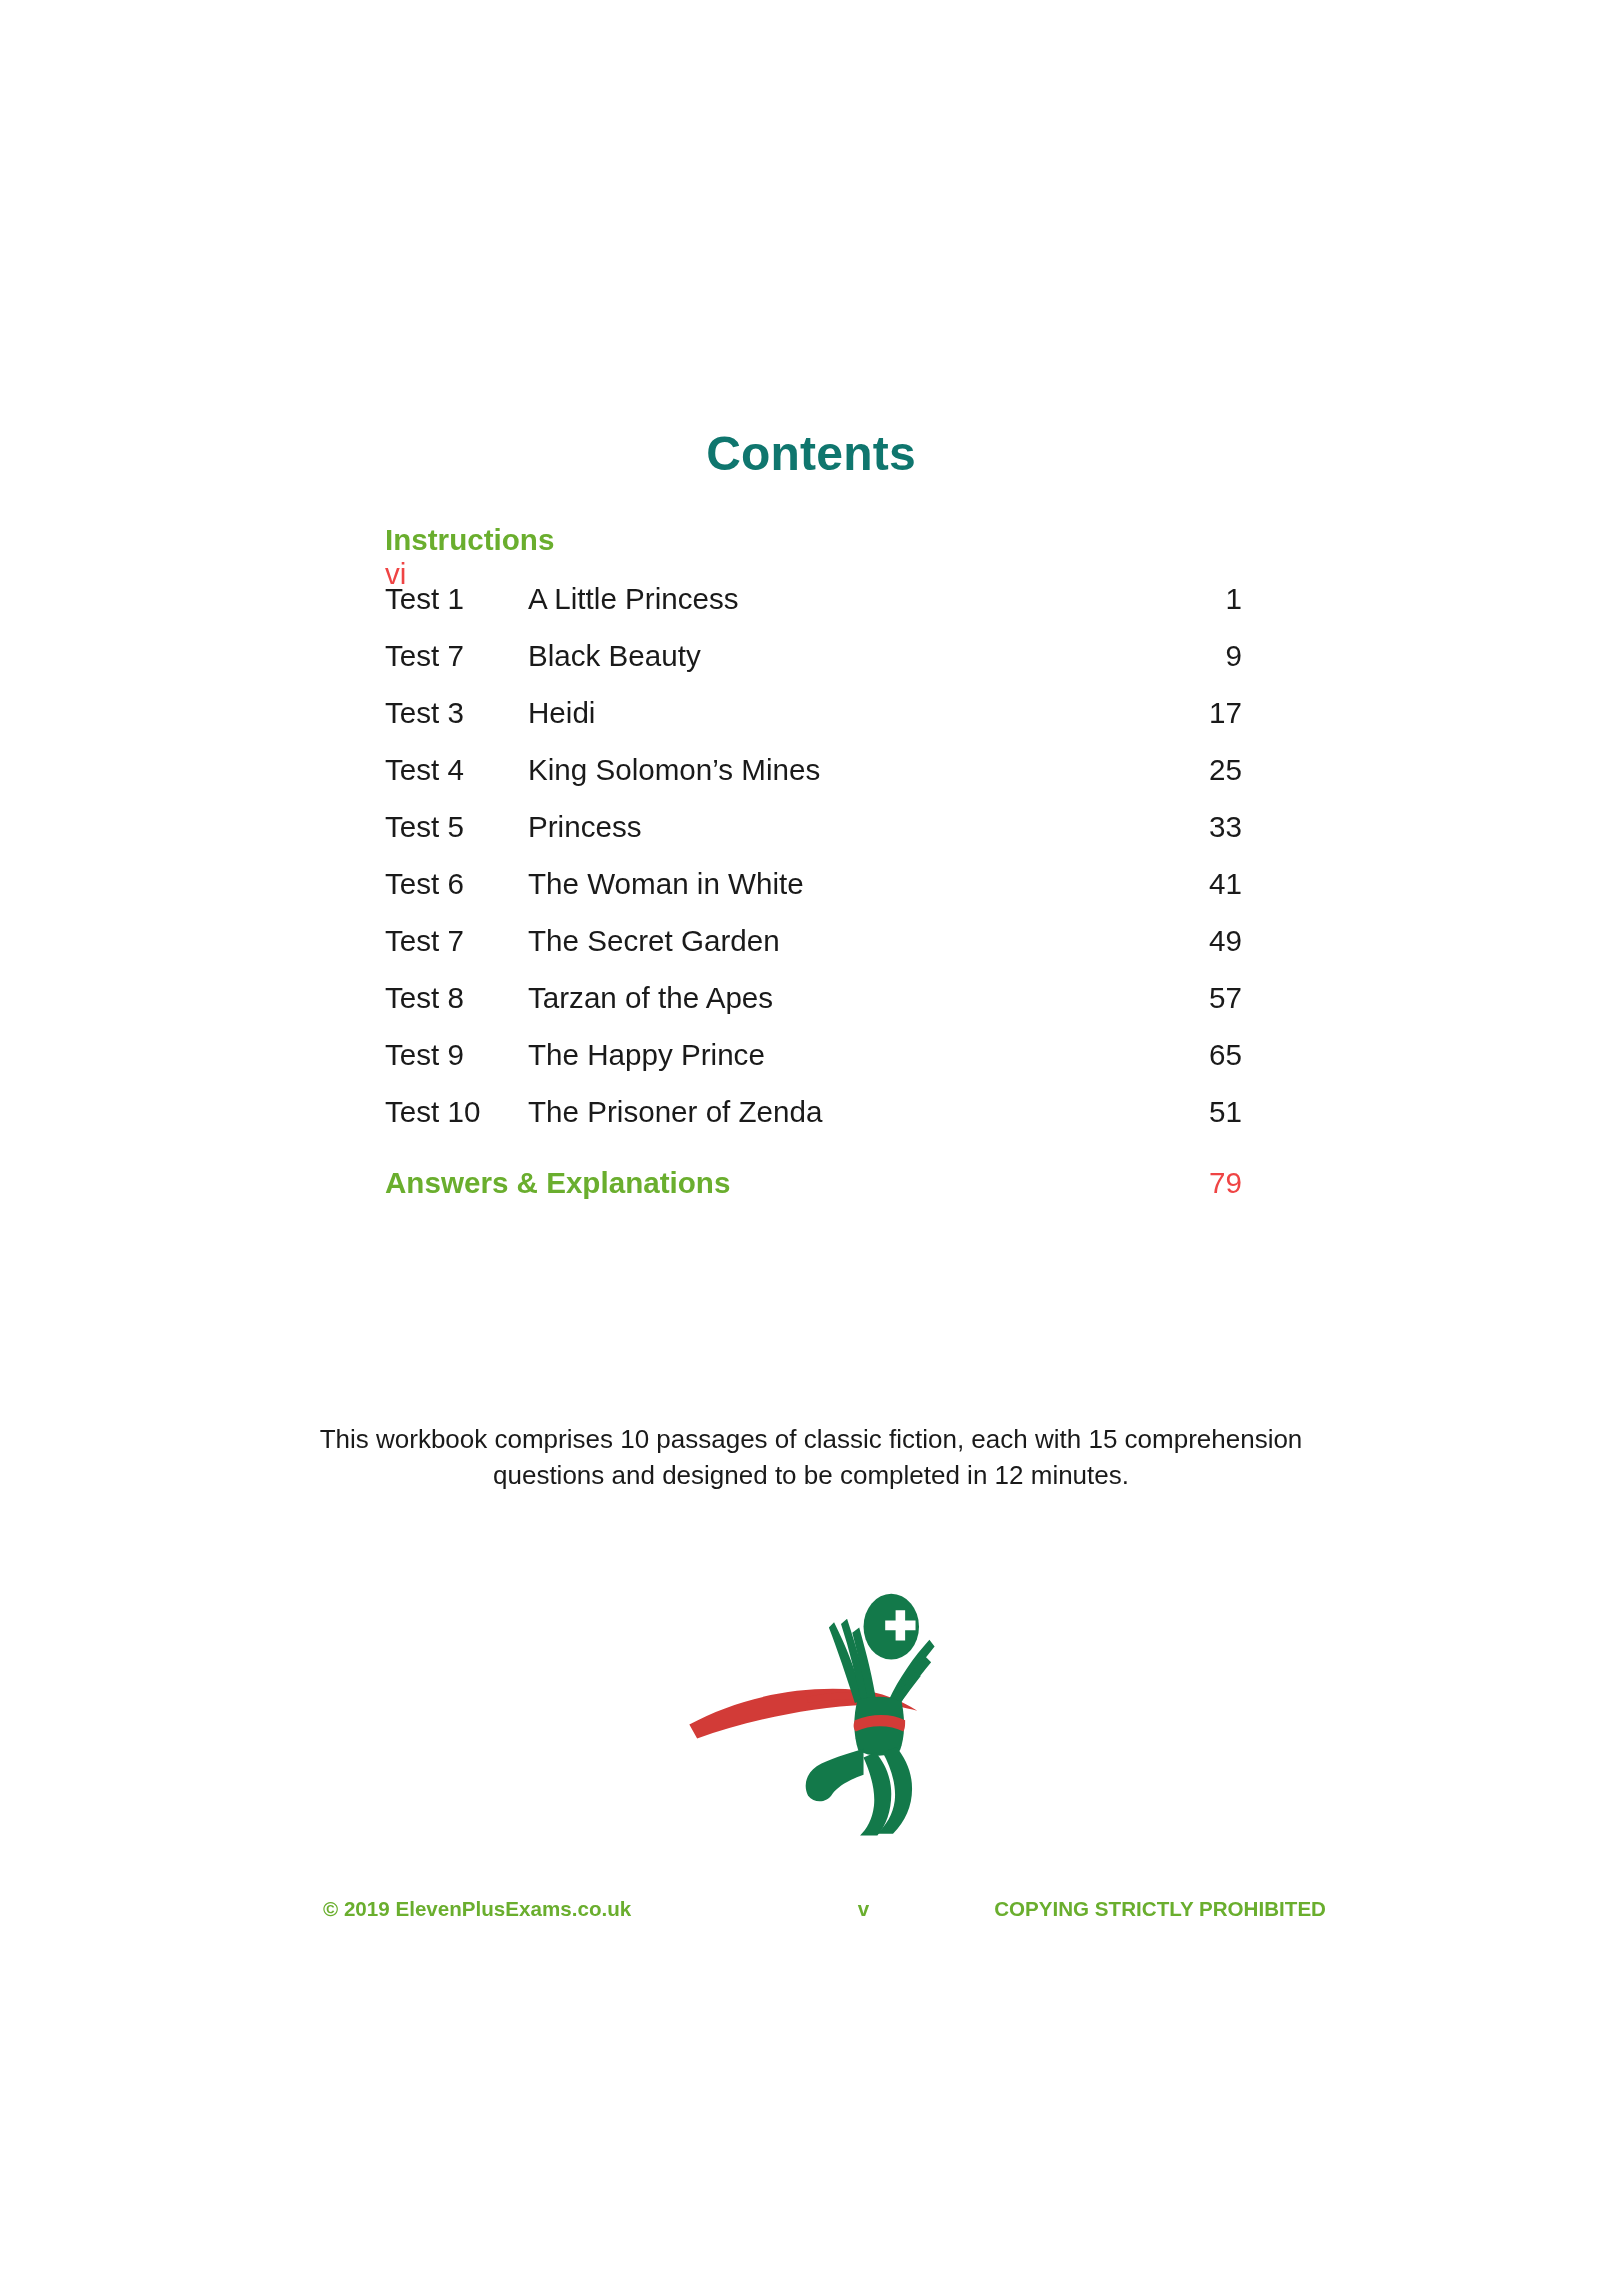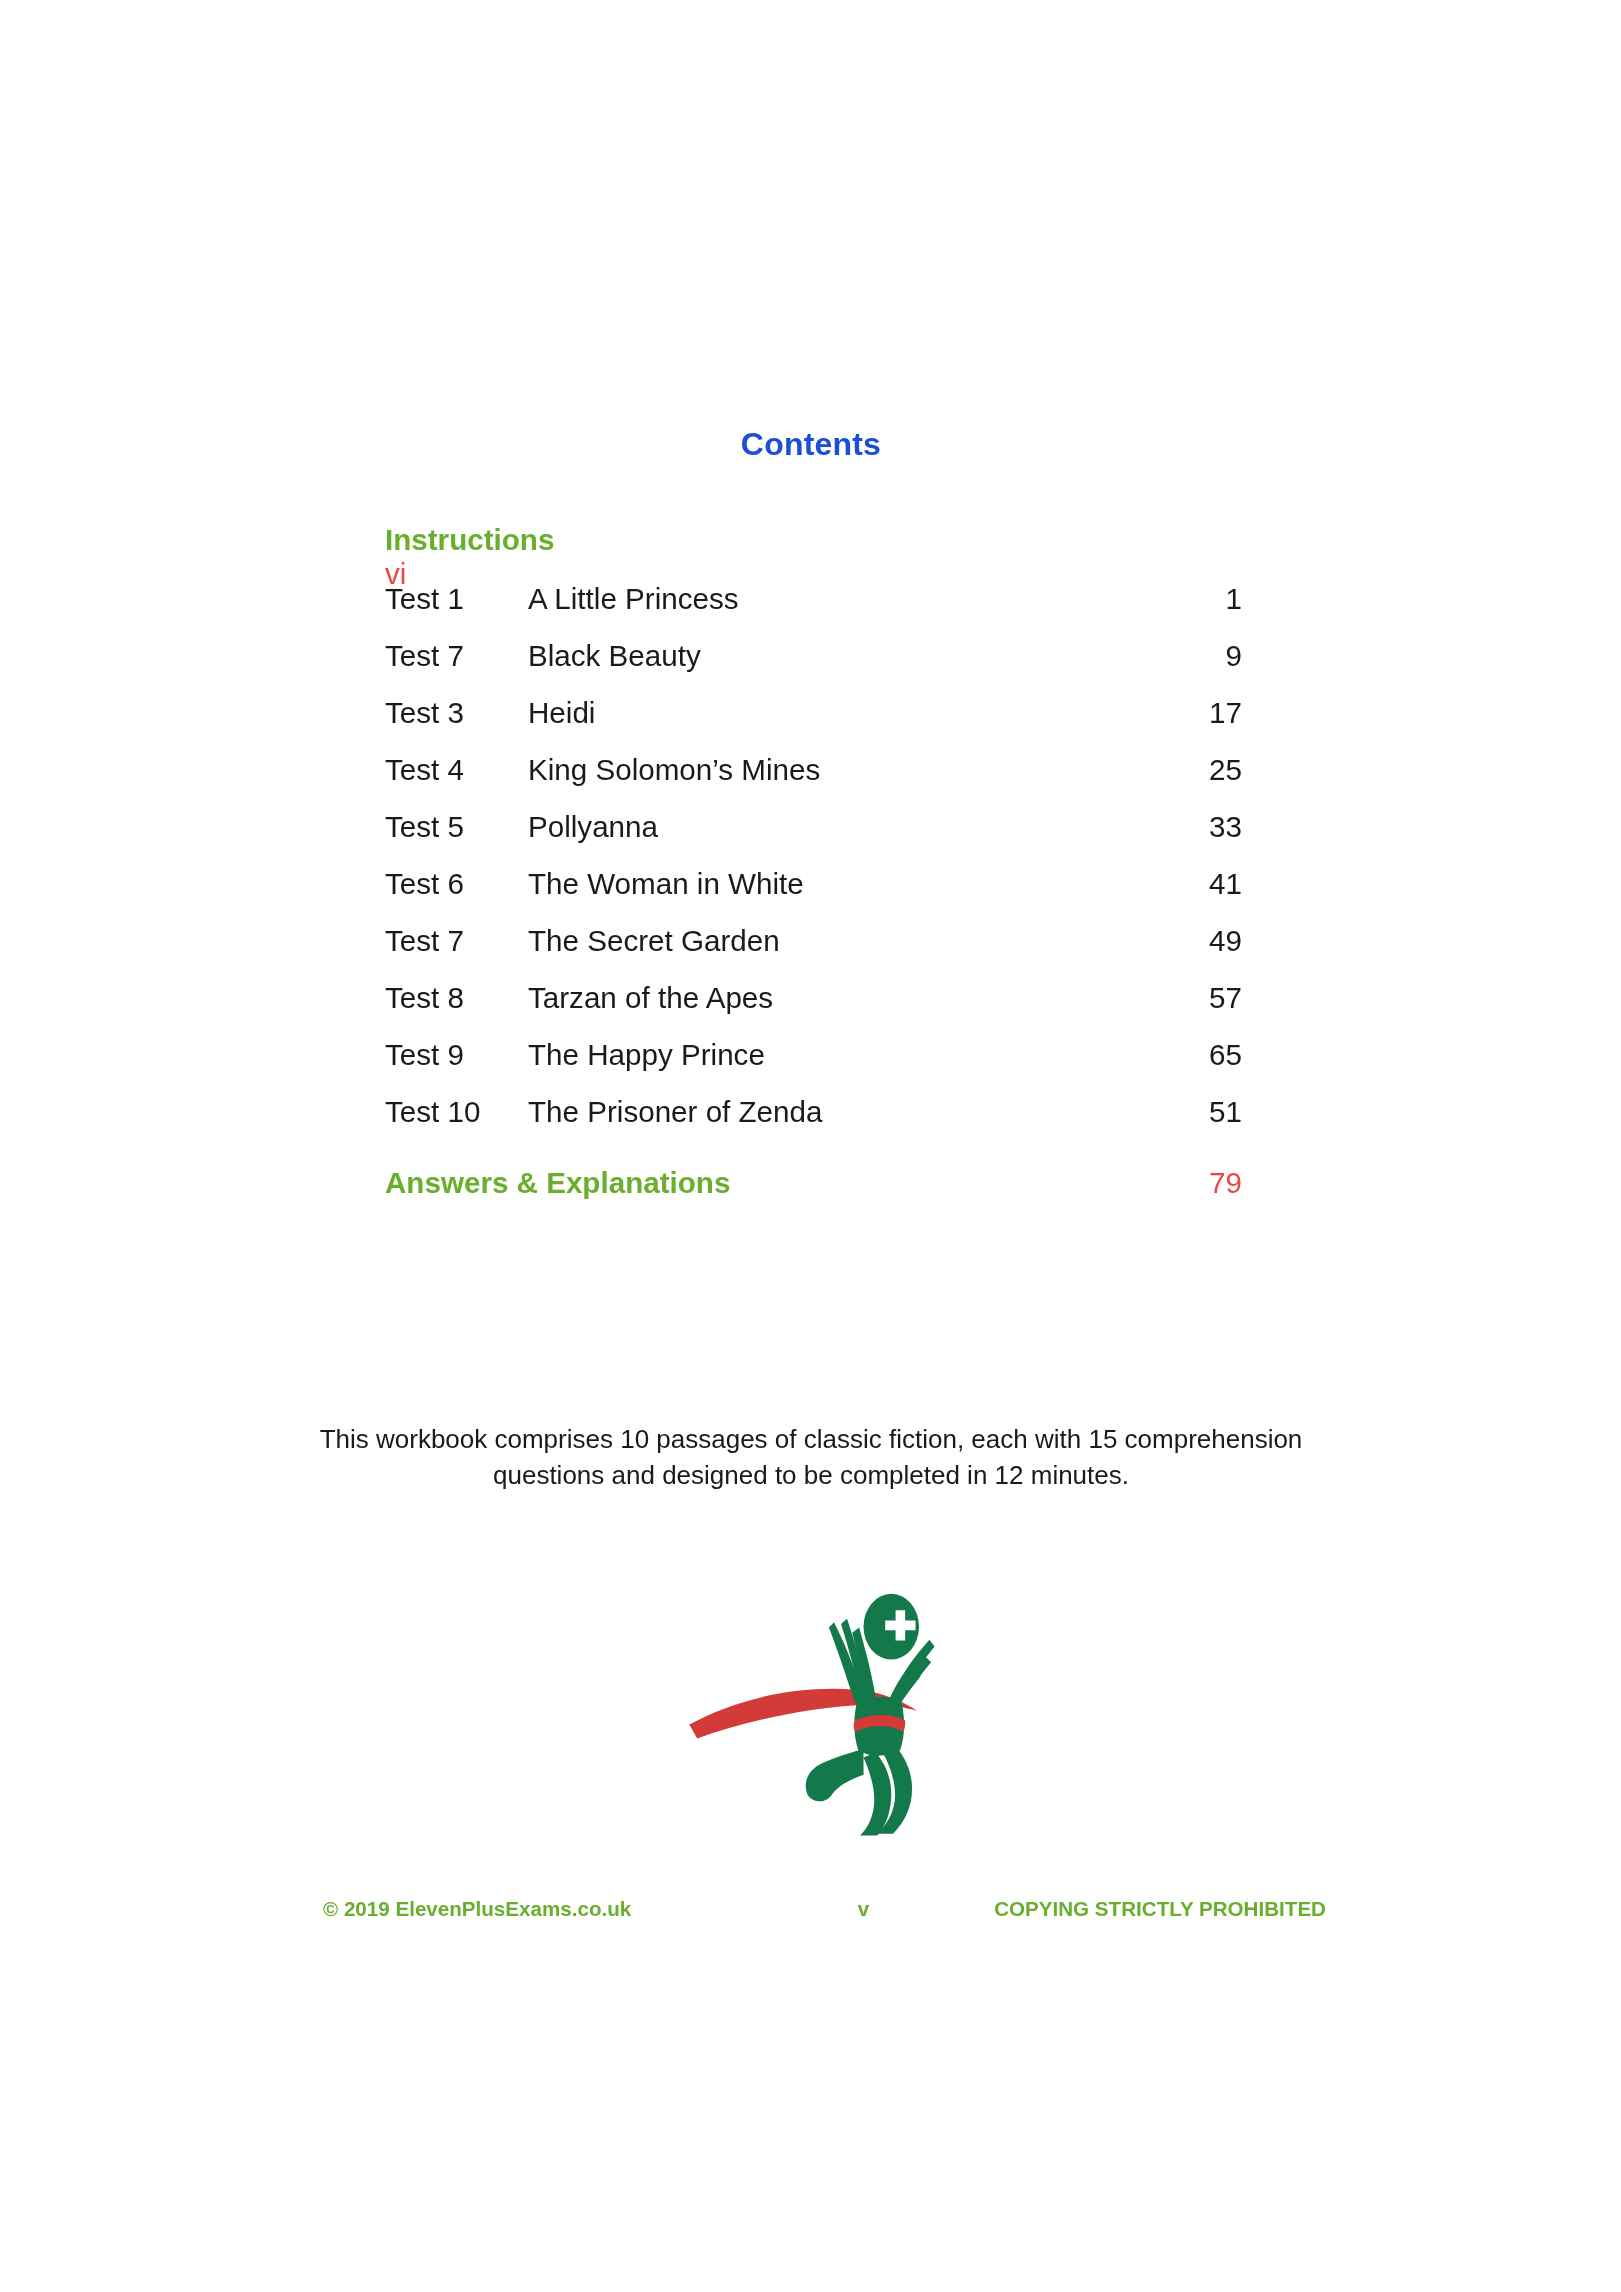--- a/index.html
+++ b/index.html
@@ -22,23 +22,23 @@
     margin: 0 auto;
   }
 
   
   .contents-title {
     position: absolute;
     top: 426px;
     left: 0;
     width: 1622px;
     text-align: center;
-    font-size: 32px;
+    font-size: 48px;
     font-weight: bold;
-    color: #1d4ed8;
+    color: #0f766e;
     letter-spacing: 0.2px;
   }
 
   
   .toc {
     position: absolute;
     top: 523px;
     left: 385px;
     width: 857px;
   }
@@ -178,21 +178,21 @@
     </div>
 
     <div class="toc-row">
       <div class="toc-col-label">Test 4</div>
       <div class="toc-col-title">King Solomon’s Mines</div>
       <div class="toc-col-page">25</div>
     </div>
 
     <div class="toc-row">
       <div class="toc-col-label">Test 5</div>
-      <div class="toc-col-title">Pollyanna</div>
+      <div class="toc-col-title">Princess</div>
       <div class="toc-col-page">33</div>
     </div>
 
     <div class="toc-row">
       <div class="toc-col-label">Test 6</div>
       <div class="toc-col-title">The Woman in White</div>
       <div class="toc-col-page">41</div>
     </div>
 
     <div class="toc-row">

